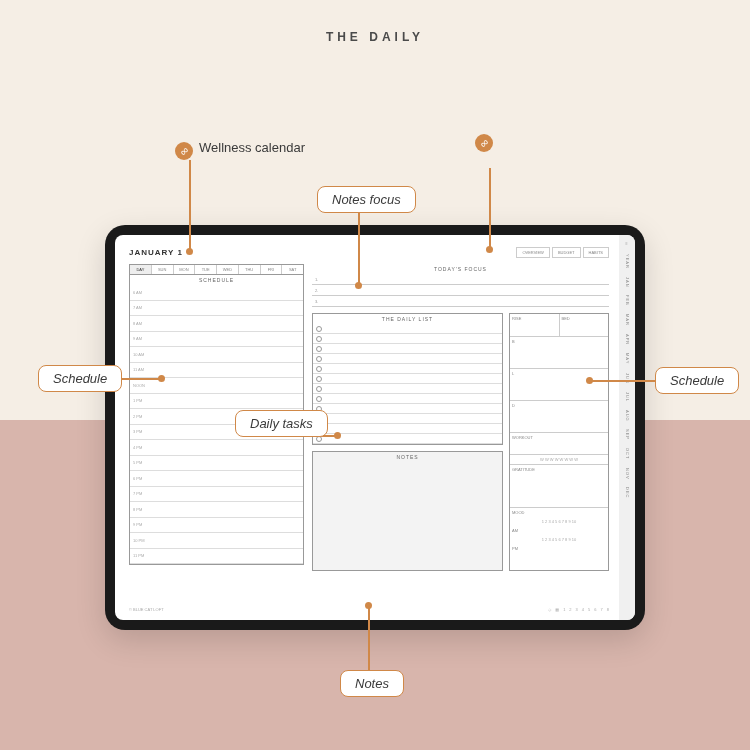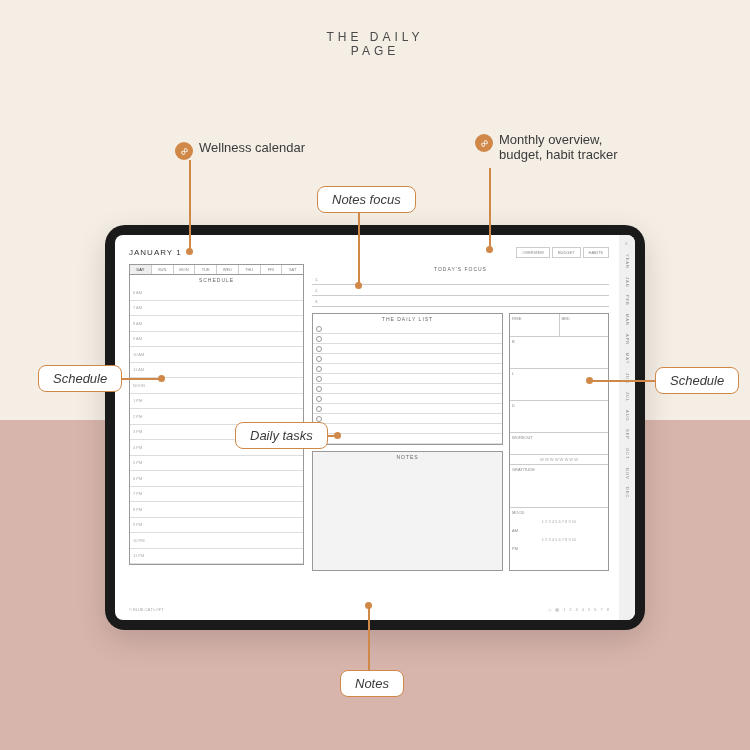--- a/index.html
+++ b/index.html
@@ -1,34 +1,34 @@
 <!DOCTYPE html>
 <html><head>
 <meta charset="utf-8">
 <style>
 *{margin:0;padding:0;box-sizing:border-box;font-family:-apple-system,Helvetica,Arial,sans-serif}
 body{width:750px;height:750px;background:linear-gradient(to bottom,#f5eee5 0%,#f5eee5 56%,#d8b5ac 56%,#d8b5ac 100%);position:relative;overflow:hidden}
 .hdr{text-align:center;padding-top:30px;color:#4a4a4a}
-.h1{letter-spacing:4px;font-size:12px;font-weight:400}
+.h1{letter-spacing:4px;font-size:12px;font-weight:700}
 .h2{font-family:'Brush Script MT',cursive;font-size:30px;color:#8a7a6a;margin:2px 0}
 .callout{position:absolute;display:flex;align-items:flex-start;gap:6px;font-size:13px;color:#3a3a3a}
 .link-icon{width:18px;height:18px;background:#d08848;border-radius:50%;display:flex;align-items:center;justify-content:center;flex-shrink:0;margin-top:2px}
 .link-icon:after{content:"∞";color:#fff;font-size:11px;transform:rotate(-45deg)}
 .tag{position:absolute;background:#fff;border:1.5px solid #d08848;border-radius:8px;padding:5px 14px;font-style:italic;font-size:13px;color:#3a3a3a;z-index:20}
 .line{position:absolute;background:#d08848;z-index:15}
 .line.v{width:1.5px}
 .line.h{height:1.5px}
 .dot{position:absolute;width:7px;height:7px;background:#d08848;border-radius:50%;z-index:16}
 .device{position:absolute;left:105px;top:225px;width:540px;height:405px;background:#1a1a1a;border-radius:20px;padding:10px;z-index:10;box-shadow:0 10px 30px rgba(0,0,0,.15)}
 .screen{width:100%;height:100%;background:#fff;border-radius:8px;display:flex;position:relative;overflow:hidden}
 .page{flex:1;padding:12px 10px 8px 14px;display:flex;flex-direction:column;font-size:5px;color:#555}
 .sidebar{width:16px;background:#f0f0f0;display:flex;flex-direction:column;align-items:center;padding-top:6px;font-size:4px;color:#888;gap:8px}
 .sidebar span{writing-mode:vertical-rl;letter-spacing:1px}
 .topbar{display:flex;justify-content:space-between;align-items:center;margin-bottom:6px}
-.date{font-size:8px;letter-spacing:1px;color:#333;font-weight:400}
+.date{font-size:8px;letter-spacing:1px;color:#333;font-weight:700}
 .tabs{display:flex;gap:2px;font-size:4px}
 .tab{padding:2px 5px;border:.5px solid #ccc;color:#888}
 .cols{display:flex;gap:8px;flex:1}
 .c1{width:175px}
 .c2{flex:1}
 .c3{width:100px}
 .box{border:.5px solid #999}
 .sh{font-size:5px;letter-spacing:1px;text-align:center;padding:2px 0;color:#666}
 .days{display:flex;border-bottom:.5px solid #999}
 .days span{flex:1;text-align:center;font-size:4px;padding:2px 0;border-right:.5px solid #ccc;color:#888}
@@ -45,36 +45,33 @@
 .wbox{height:32px;border-bottom:.5px solid #ccc;padding:2px;font-size:4px;color:#888}
 .glyphs{display:flex;gap:2px;font-size:4px;color:#aaa;padding:2px;justify-content:space-around}
 .foot{display:flex;justify-content:space-between;font-size:4px;color:#aaa;padding-top:4px}
 .pnums{display:flex;gap:4px;align-items:center}
 </style>
 </head>
 <body>
 
 <div class="hdr">
   <div class="h1">THE DAILY</div>
-  <div class="h1">PAGE</div>
 </div>
 
 <div class="callout" style="left:175px;top:140px">
   <span class="link-icon"></span>
   <span>Wellness calendar</span>
 </div>
 <div class="callout" style="left:475px;top:132px">
   <span class="link-icon"></span>
-  <span style="white-space:pre-line">Monthly overview,
-budget, habit tracker</span>
 </div>
 
 <div class="tag" style="left:317px;top:186px">Notes focus</div>
 <div class="tag" style="left:38px;top:365px">Schedule</div>
-<div class="tag" style="left:235px;top:422px">Daily tasks</div>
+<div class="tag" style="left:235px;top:410px">Daily tasks</div>
 <div class="tag" style="left:655px;top:367px">Schedule</div>
 <div class="tag" style="left:340px;top:670px">Notes</div>
 
 <div class="line v" style="left:189px;top:160px;height:90px"></div>
 <div class="dot" style="left:186px;top:248px"></div>
 <div class="line v" style="left:358px;top:212px;height:72px"></div>
 <div class="dot" style="left:355px;top:282px"></div>
 <div class="line v" style="left:489px;top:168px;height:80px"></div>
 <div class="dot" style="left:486px;top:246px"></div>
 <div class="line h" style="left:110px;top:378px;width:50px"></div>

